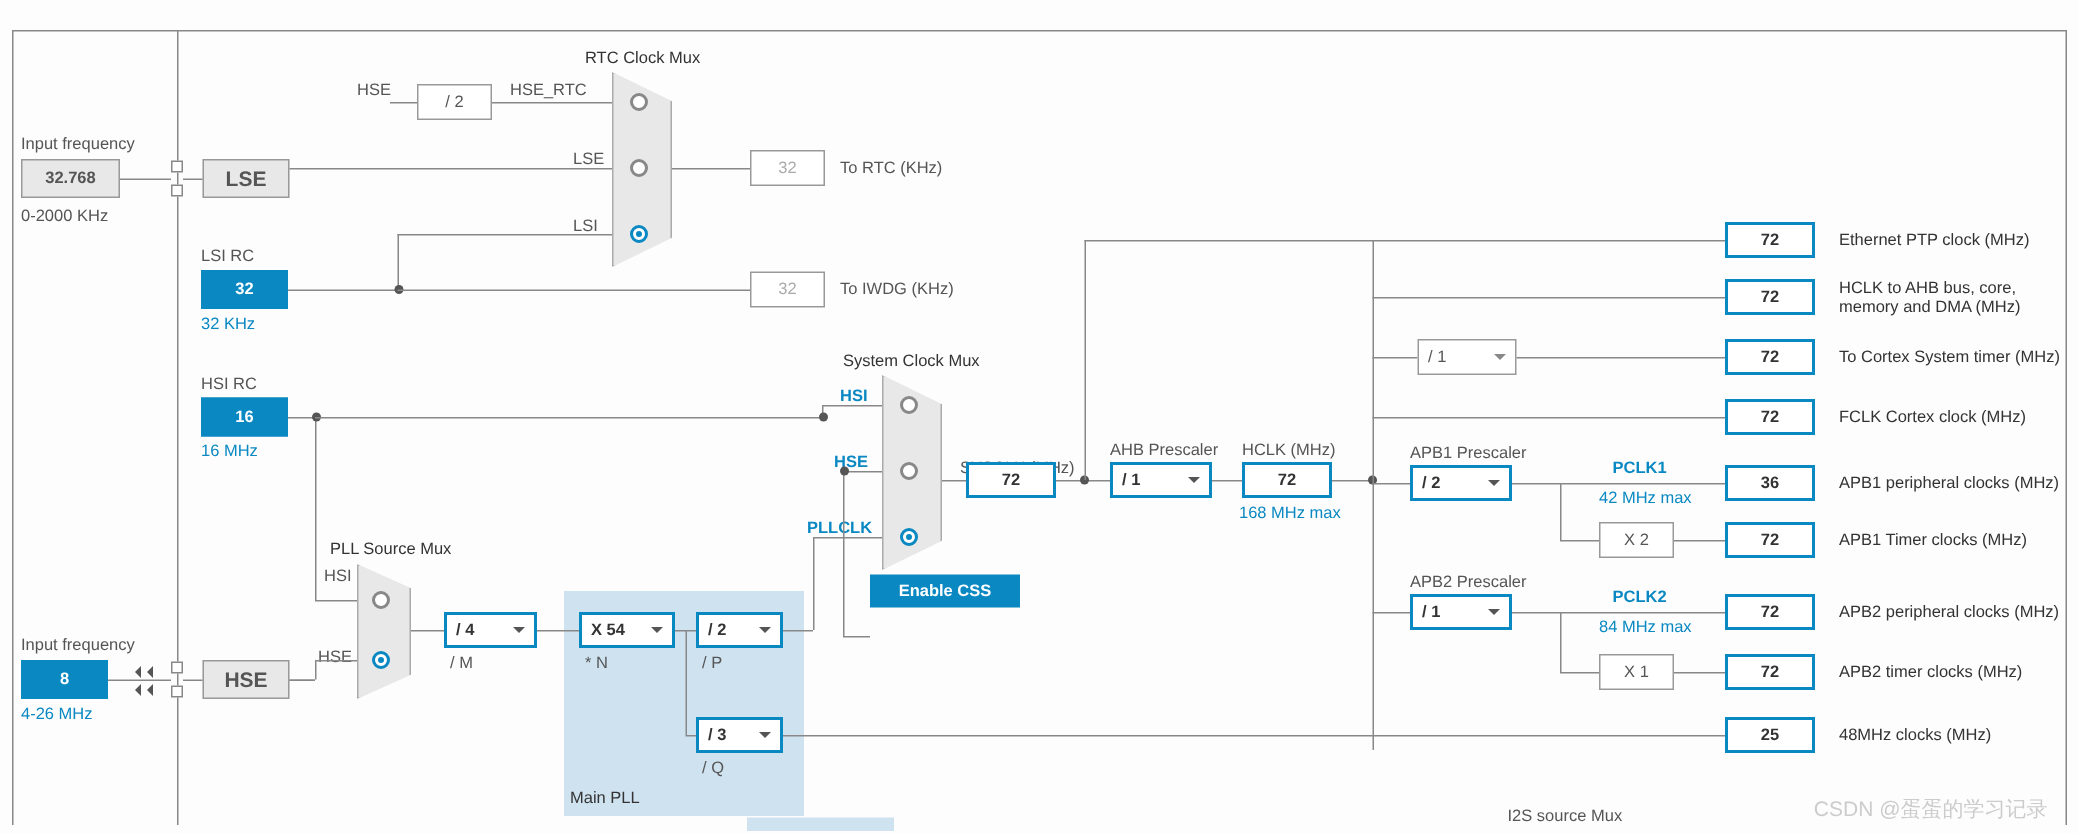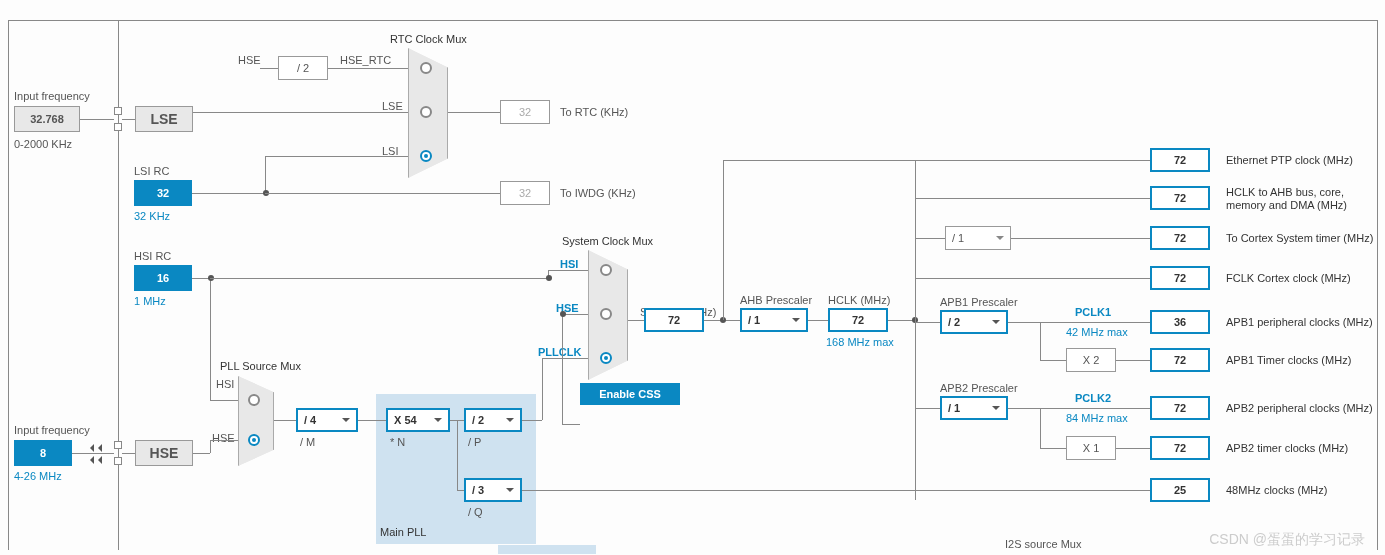--- a/index.html
+++ b/index.html
@@ -140,21 +140,21 @@
 <div class="box box-gray" style="left:135px;top:106px;width:58px;height:26px;font-size:14px">LSE</div>
 <div class="hline" style="left:80px;top:119px;width:34px"></div>
 <div class="hline" style="left:122px;top:119px;width:13px"></div>
 
 <div class="label" style="left:134px;top:165px">LSI RC</div>
 <div class="box box-fill-blue" style="left:134px;top:180px;width:58px;height:26px">32</div>
 <div class="label label-blue" style="left:134px;top:210px">32 KHz</div>
 
 <div class="label" style="left:134px;top:250px">HSI RC</div>
 <div class="box box-fill-blue" style="left:134px;top:265px;width:58px;height:26px">16</div>
-<div class="label label-blue" style="left:134px;top:295px">1 MHz</div>
+<div class="label label-blue" style="left:134px;top:295px">16 MHz</div>
 
 <div class="label" style="left:14px;top:424px">Input frequency</div>
 <div class="box box-fill-blue" style="left:14px;top:440px;width:58px;height:26px">8</div>
 <div class="label label-blue" style="left:14px;top:470px">4-26 MHz</div>
 
 <div class="small-sq" style="left:114px;top:441px"></div>
 <div class="small-sq" style="left:114px;top:457px"></div>
 <div class="arrow-l" style="left:94px;top:444px"></div>
 <div class="arrow-l" style="left:86px;top:444px"></div>
 <div class="arrow-l" style="left:94px;top:456px"></div>

